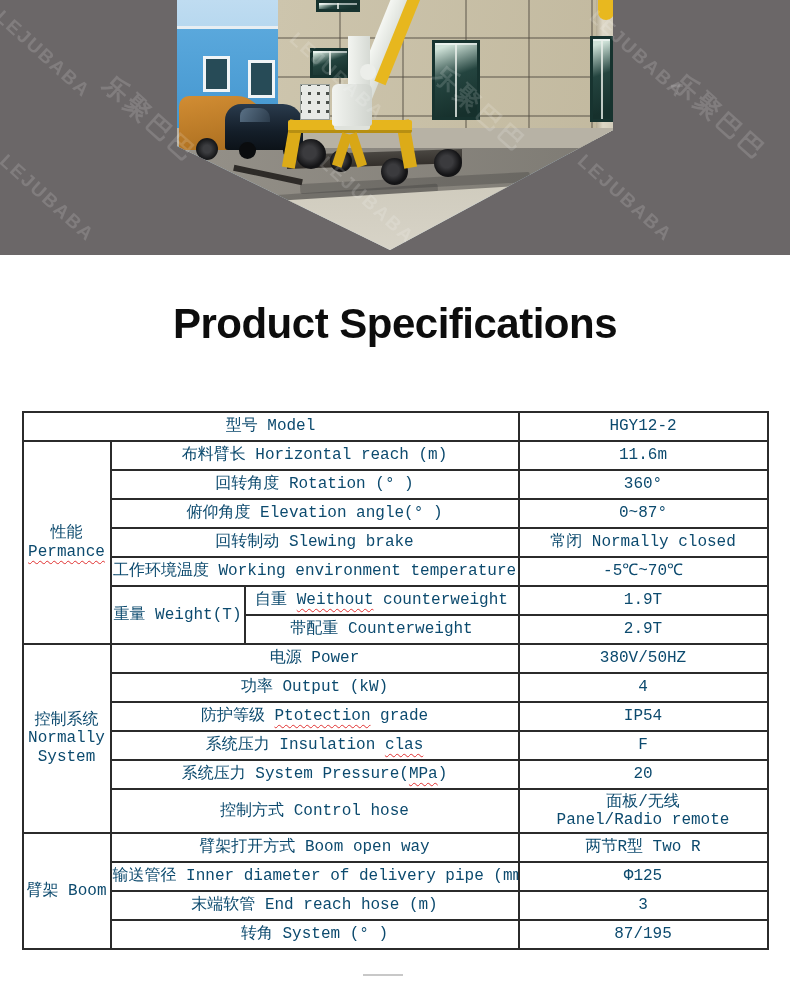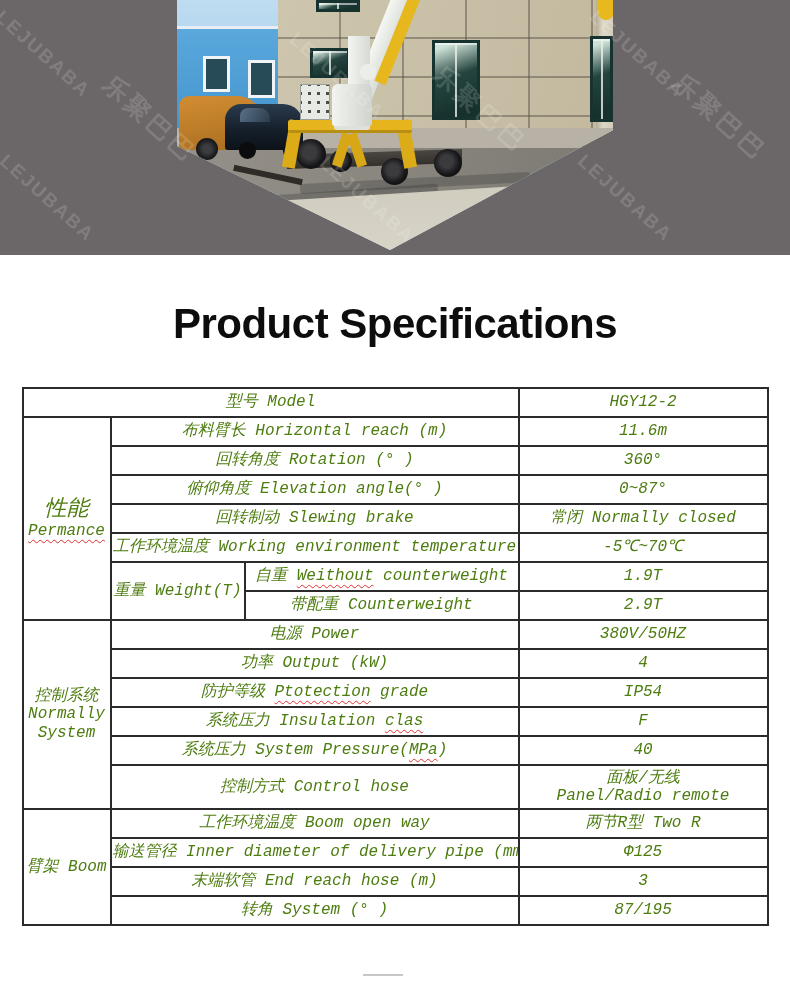--- a/index.html
+++ b/index.html
@@ -119,34 +119,33 @@
     text-align: center;
     font-size: 42px; line-height: 50px;
     font-weight: bold; letter-spacing: -0.5px;
     color: #0d0d0d;
     font-family: "Liberation Sans", sans-serif;
   }
 
   
   table.spec {
     border-collapse: collapse; table-layout: fixed;
-    width: 745px; margin: 38px auto 0 auto;
+    width: 745px; margin: 62px auto 0 auto;
     font-family: "Liberation Mono", "DejaVu Sans Mono", monospace;
-    color: #4d7c0f;
-    font-style: italic;
+    color: #0c4a6e;
   }
   table.spec td {
     border: 2px solid #2b2b2b;
     text-align: center; vertical-align: middle;
     font-size: 16px; line-height: 1.15;
     height: 29px; padding: 0 1px;
     overflow: hidden; white-space: nowrap;
   }
   td.seclbl { font-size: 16px; line-height: 1.45; white-space: normal; }
-  td.seclbl .zh { font-size: 22px; }
+  td.seclbl .zh { font-size: 16px; }
   tr.tall td { height: 44px; }
   td.tight { font-size: 15px; }
   .sp {
     text-decoration: underline;
     text-decoration-style: wavy;
     text-decoration-color: #e03030;
     text-decoration-thickness: 1px;
     text-underline-offset: 4px;
     text-decoration-skip-ink: none;
     text-align: center;
@@ -283,33 +282,33 @@
   <tr>
     <td colspan="2"><span>防护等级 </span><span class="sp">Ptotection</span><span> grade</span></td>
     <td>IP54</td>
   </tr>
   <tr>
     <td colspan="2"><span>系统压力 Insulation </span><span class="sp">clas</span><span></span></td>
     <td>F</td>
   </tr>
   <tr>
     <td colspan="2"><span>系统压力 System Pressure(</span><span class="sp">MPa</span><span>)</span></td>
-    <td>40</td>
+    <td>20</td>
   </tr>
   <tr class="tall">
     <td colspan="2">控制方式 Control hose</td>
     <td>
           <div>面板/无线</div>
           <div>Panel/Radio remote</div>
         </td>
   </tr>
 
   <tr>
     <td class="seclbl" rowspan="4">臂架 Boom</td>
-    <td colspan="2"><span>工作环境温度 Boom open way</span><span class="sp"></span><span></span></td>
+    <td colspan="2"><span>臂架打开方式 Boom open way</span><span class="sp"></span><span></span></td>
     <td>两节R型 Two R</td>
   </tr>
   <tr>
     <td colspan="2" class="tight"><span>输送管径 Inner diameter of delivery pipe (mm)</span><span class="sp"></span><span></span></td>
     <td>Φ125</td>
   </tr>
   <tr>
     <td colspan="2"><span>末端软管 End reach hose (m)</span><span class="sp"></span><span></span></td>
     <td>3</td>
   </tr>

